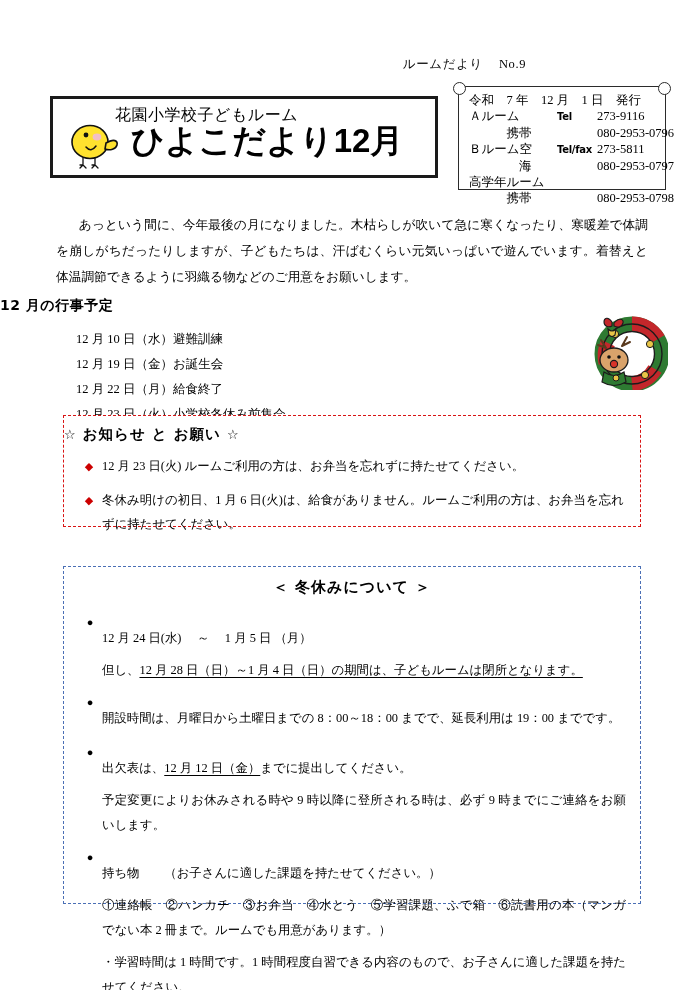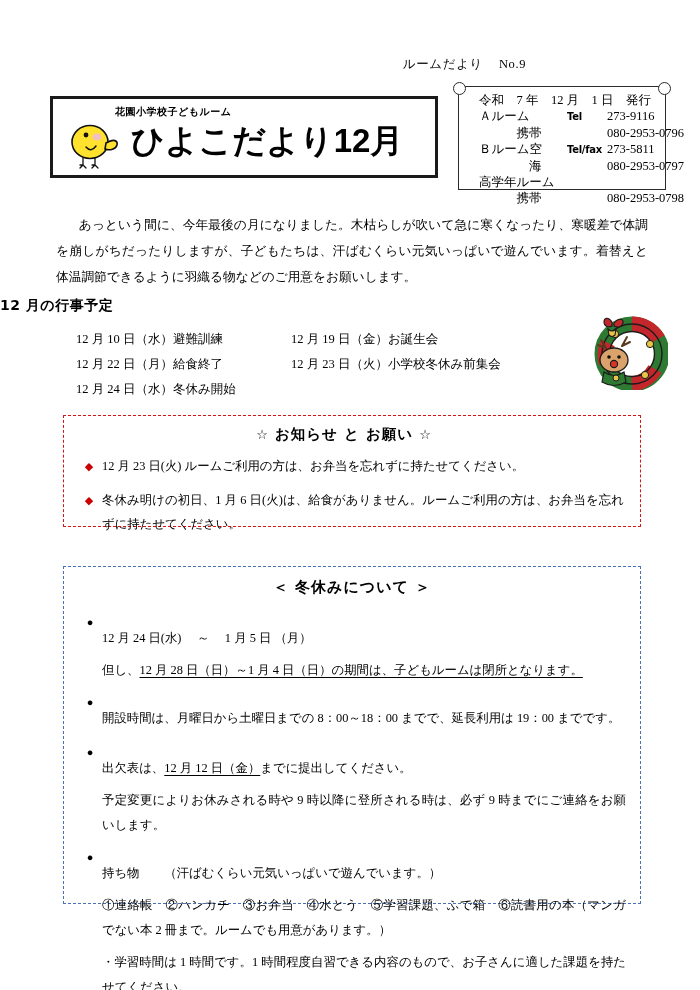--- a/index.html
+++ b/index.html
@@ -42,22 +42,22 @@
     background: #fff;
   }
   .title-inner {
     position: absolute;
     left: 0; top: 0; right: 0; bottom: 0;
   }
   .school-line {
     position: absolute;
     left: 62px; top: 6px;
     font-family: "DejaVu Sans", sans-serif;
-    font-size: 10px;
-    font-weight: 700;
+    font-size: 16px;
+    font-weight: 400;
     letter-spacing: 0.5px;
     white-space: nowrap;
     text-align: right;
   }
   .main-title {
     position: absolute;
     left: 78px; top: 20px;
     font-family: Liberation Sans, sans-serif;
     font-size: 33px;
     font-weight: 700;
@@ -89,21 +89,20 @@
     background: #fff;
   }
   .curl-tl { left: -6px; top: -5px; }
   .curl-tr { right: -6px; top: -5px; }
   .contact-lines {
     position: absolute;
     left: 10px; top: 5px;
     font-size: 12.5px;
     line-height: 16.4px;
     white-space: nowrap;
-    margin-left: 10px;
   }
   .c-row { display: block; height: 16.4px; }
   .tel-ab { font-family: "DejaVu Sans", sans-serif; font-size: 10px; font-weight: 700; letter-spacing: -0.3px; }
 
   
   .intro {
     position: absolute;
     left: 56px; top: 212px;
     width: 592px;
     font-size: 12.7px;
@@ -123,42 +122,41 @@
     font-weight: 700;
     letter-spacing: 0.5px;
   }
   .sched-grid {
     position: absolute;
     left: 76px; top: 327px;
     width: 500px;
     font-size: 12.5px;
     line-height: 25px;
   }
-  .sched-row { display: flex; }
+  .sched-row { display: flex; flex-direction: column; }
   .sched-cell { width: 215px; white-space: nowrap; }
 
   .wreath {
     position: absolute;
     left: 592px; top: 310px;
     width: 76px; height: 80px;
   }
 
   
   .notice-box {
     position: absolute;
     left: 63px; top: 415px;
     width: 578px; height: 112px;
     border: 1.6px dashed #d81414;
     box-sizing: border-box;
     background: #fff;
   }
   .notice-title {
     position: absolute;
     left: 0; right: 16px; top: 9px;
-    text-align: center;
     font-family: "DejaVu Sans", sans-serif;
     font-size: 14.5px;
     font-weight: 700;
     letter-spacing: 1px;
   }
   .notice-title .star { font-weight: 400; font-size: 13px; }
   .notice-list {
     position: absolute;
     left: 12px; top: 38px;
     right: 16px;
@@ -357,21 +355,21 @@
       <div class="w-item">
         <span class="w-bullet">●</span>
         <span class="w-text"><span>出欠表は、</span><u class="ul">12 月 12 日（金）</u><span>までに提出してください。</span></span>
       </div>
       <div class="gap-sm"></div>
       <div class="w-sub">予定変更によりお休みされる時や 9 時以降に登所される時は、必ず 9 時までにご連絡をお願いします。</div>
       <div class="gap-sm"></div>
 
       <div class="w-item">
         <span class="w-bullet">●</span>
-        <span class="w-text">持ち物　　（汗ばむくらい元気いっぱいで遊んでいます。）</span>
+        <span class="w-text">持ち物　　（お子さんに適した課題を持たせてください。）</span>
       </div>
       <div class="gap-sm"></div>
       <div class="w-sub">①連絡帳　②ハンカチ　③お弁当　④水とう　⑤学習課題、ふで箱　⑥読書用の本（マンガでない本 2 冊まで。ルームでも用意があります。）</div>
       <div class="gap-sm"></div>
       <div class="w-sub">・学習時間は 1 時間です。1 時間程度自習できる内容のもので、お子さんに適した課題を持たせてください。</div>
     </div>
   </div>
 
 </div>
 

